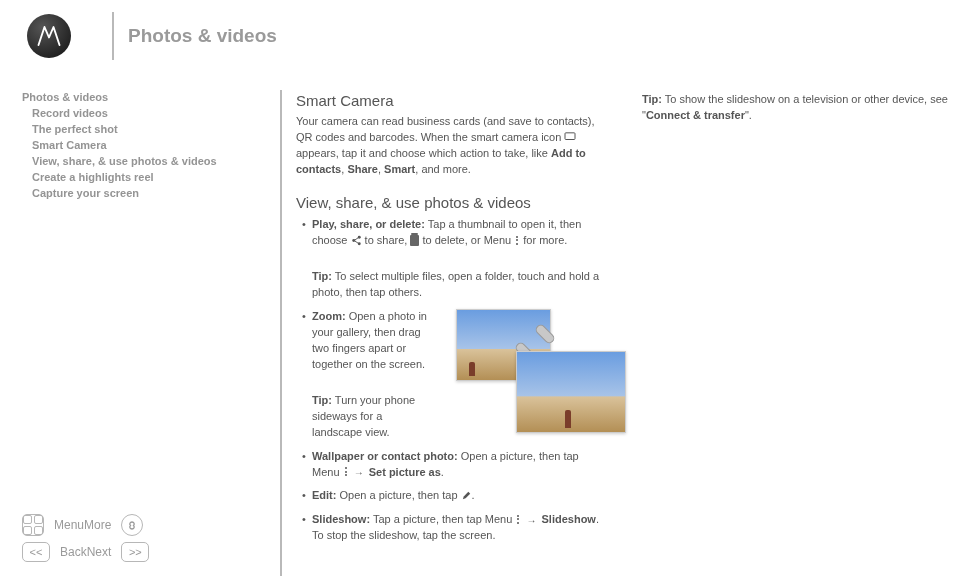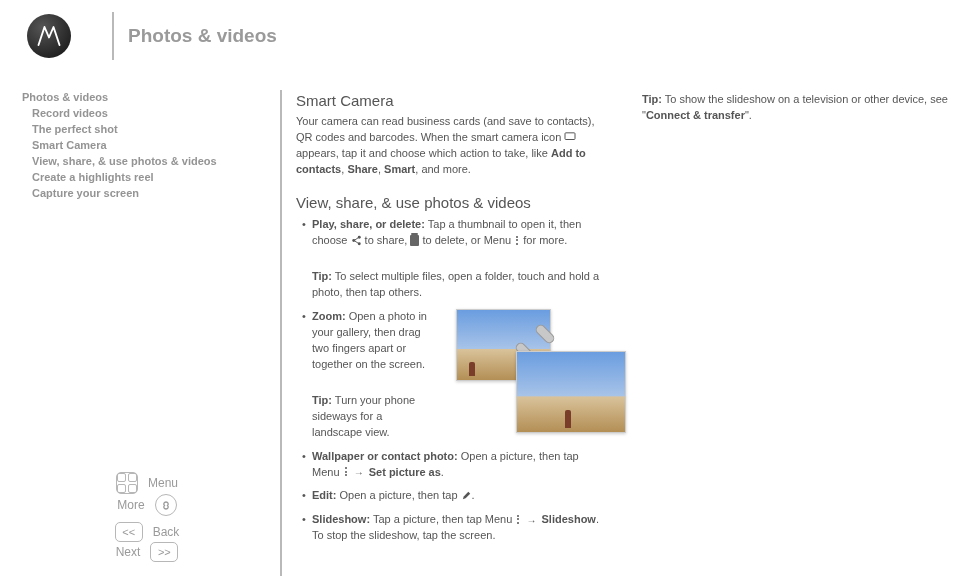--- a/index.html
+++ b/index.html
@@ -48,21 +48,21 @@
   .toc-item { cursor: pointer; }
 
   .nav-controls {
     position: absolute;
     left: 22px;
     bottom: 14px;
     width: 250px;
     font-size: 12px;
     color: #9a9a9a;
   }
-  .nav-row { display: flex; align-items: center; justify-content: flex-start; margin-top: 6px; flex-direction: column; }
+  .nav-row { display: flex; align-items: center; justify-content: flex-start; margin-top: 6px; }
   .nav-pair { display: flex; align-items: center; gap: 10px; }
   .nav-btn-icon {
     width: 28px; height: 20px; border: 1.5px solid #b7b7b7; border-radius: 5px;
     display: flex; align-items: center; justify-content: center; font-size: 11px; color: #9a9a9a;
   }
   .nav-round {
     width: 22px; height: 22px; border: 1.5px solid #b7b7b7; border-radius: 50%;
     display: flex; align-items: center; justify-content: center;
   }
   .squares { display:grid; grid-template-columns: repeat(2,9px); grid-template-rows: repeat(2,9px); gap:2px; }

